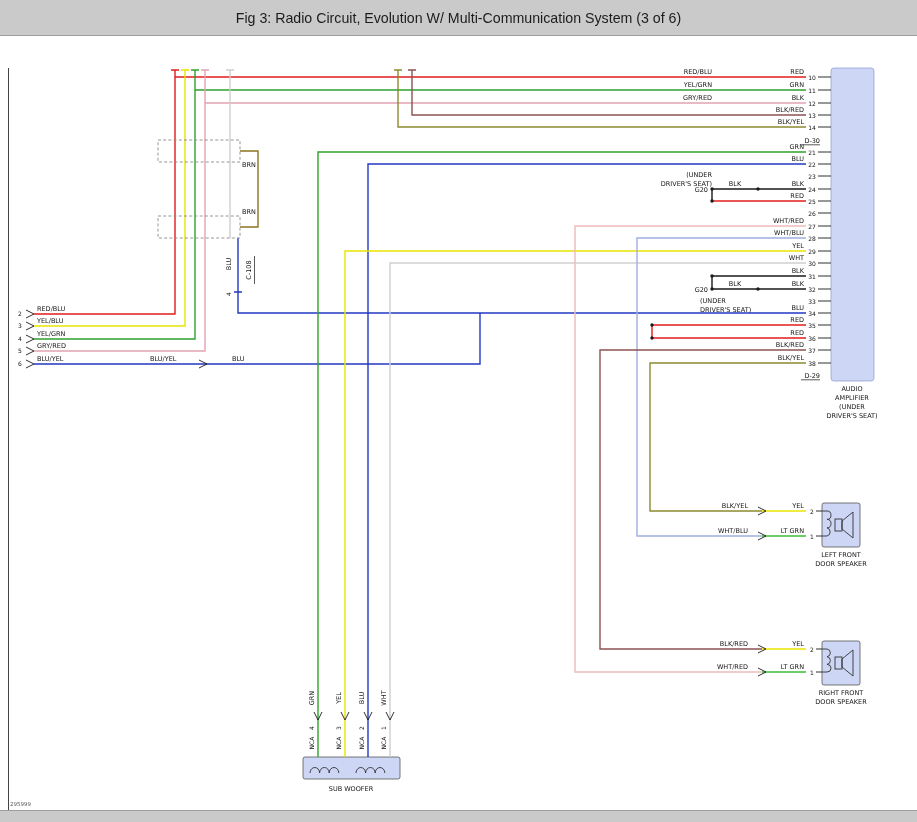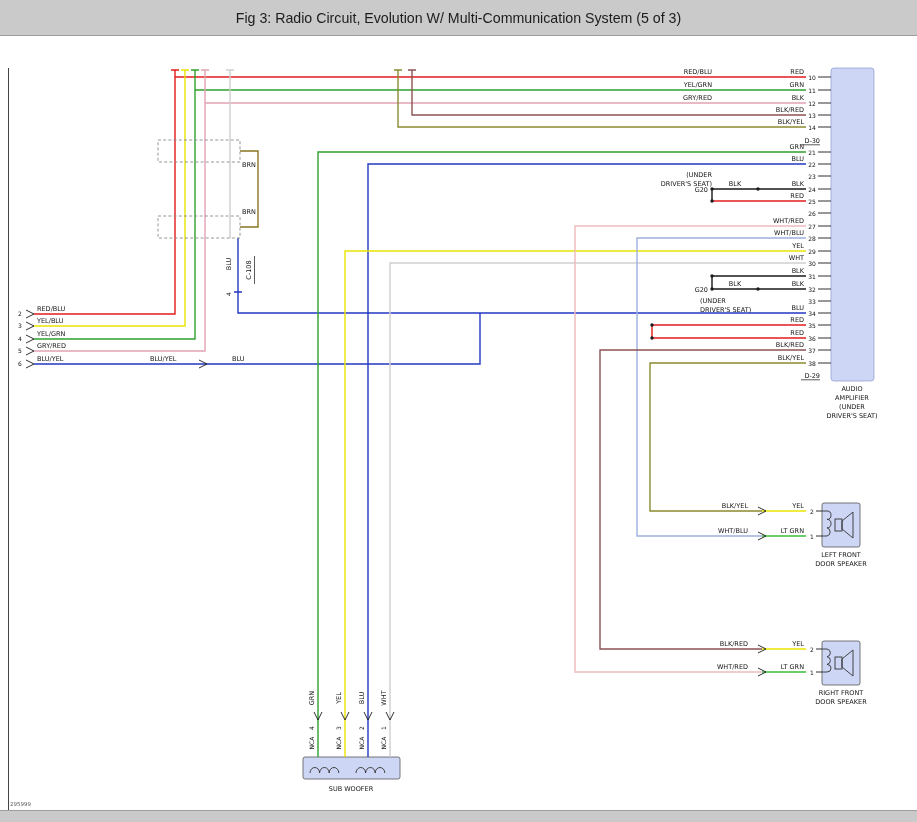--- a/index.html
+++ b/index.html
@@ -15,21 +15,21 @@
   path.s{fill:none;stroke:#1a1a1a;stroke-width:0.9}
   path.k{fill:none;stroke:#333;stroke-width:0.9}
   .dot{fill:#1a1a1a}
   line.u{stroke:#141414;stroke-width:0.7}
   rect.dash{fill:none;stroke:#8a8a8a;stroke-width:0.9;stroke-dasharray:3 2.2}
 </style>
 </head>
 <body>
 
 <div class="hdr">
-  <span>Fig 3: Radio Circuit, Evolution W/ Multi-Communication System (5 of 3)</span>
+  <span>Fig 3: Radio Circuit, Evolution W/ Multi-Communication System (3 of 6)</span>
 </div>
 
 <svg width="917" height="774" viewBox="0 36 917 774">
 
   <line x1="8.5" y1="68" x2="8.5" y2="810" stroke="#444" stroke-width="1"></line>
 
   <rect x="831" y="68" width="43" height="313" rx="3" stroke="#8d9ad0" stroke-width="0.7" fill="#cdd6f5"></rect>
   <rect x="822" y="503" width="38" height="44" rx="2" stroke="#555" stroke-width="0.8" fill="#cdd6f5"></rect>
   <rect x="822" y="641" width="38" height="44" rx="2" stroke="#555" stroke-width="0.8" fill="#cdd6f5"></rect>
   <rect x="303" y="757" width="97" height="22" rx="2" stroke="#555" stroke-width="0.8" fill="#cdd6f5"></rect>

